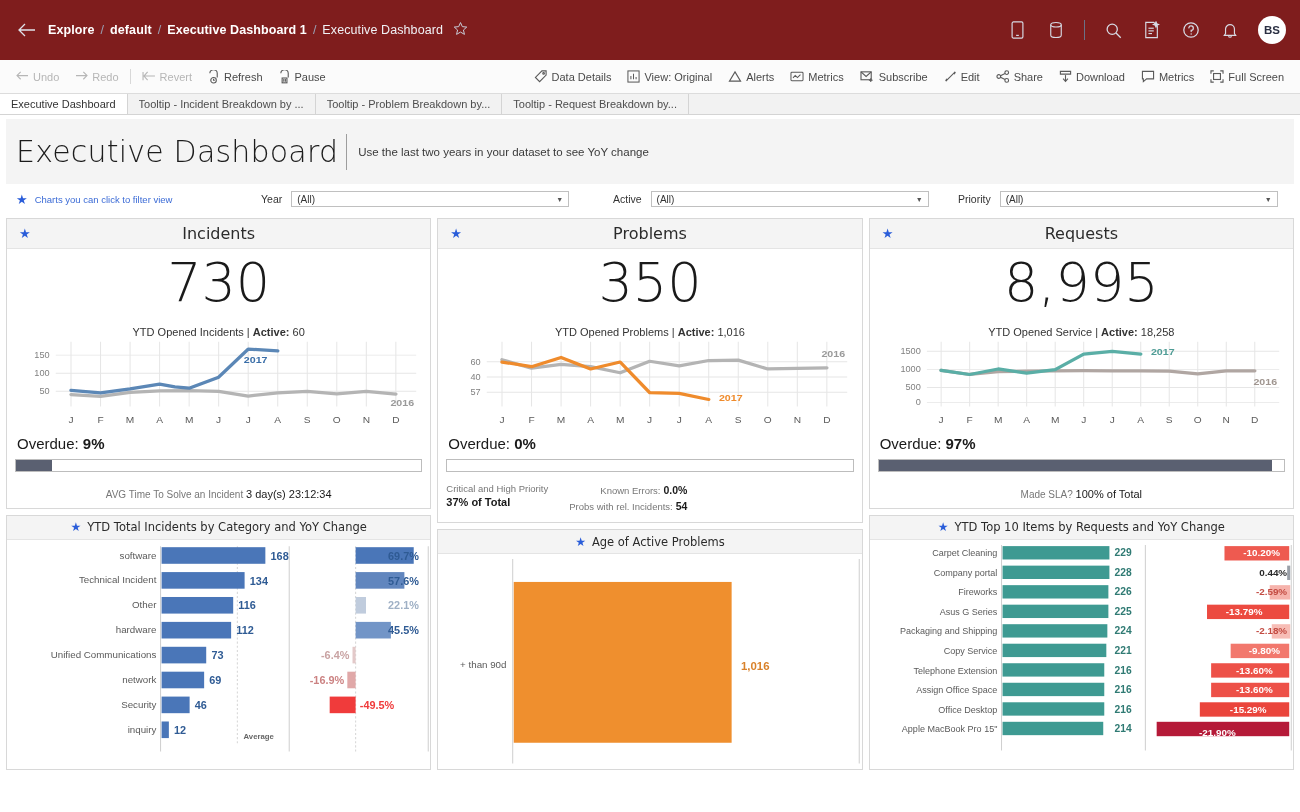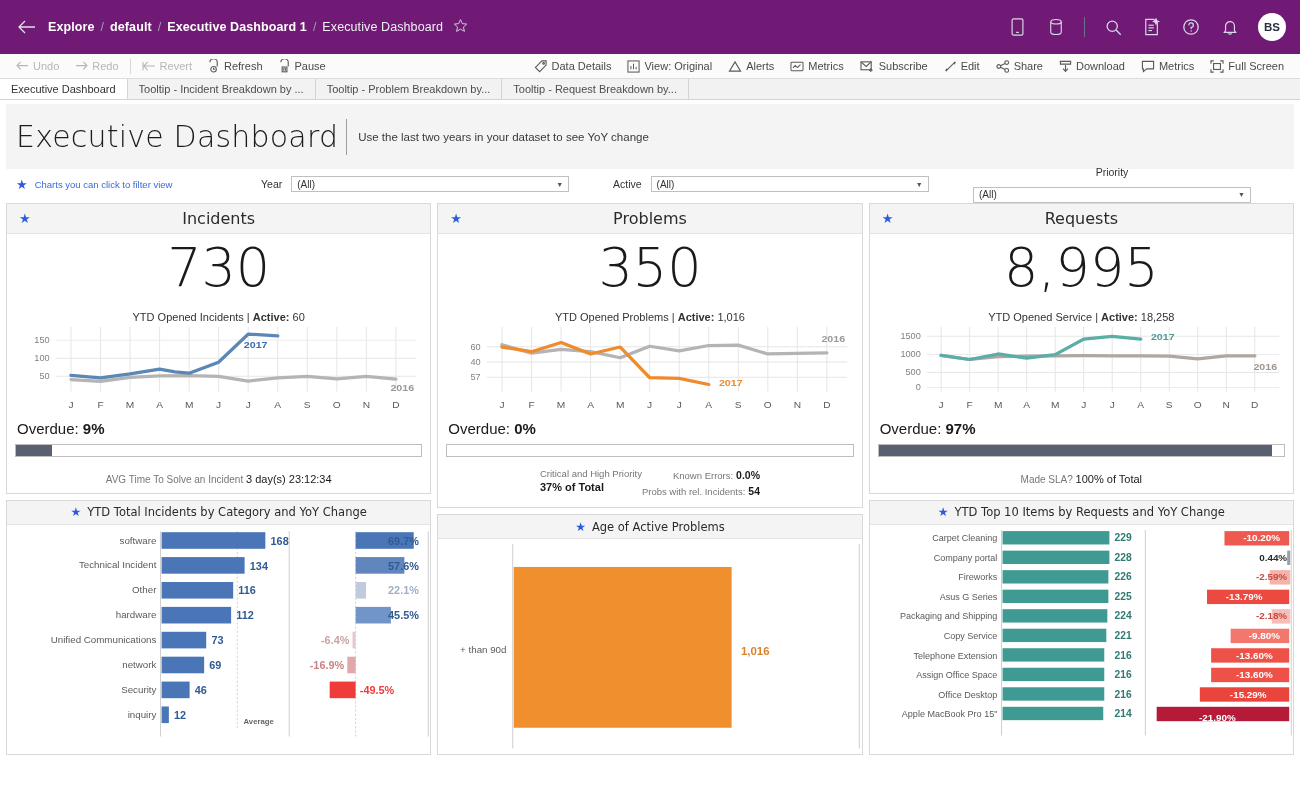--- a/index.html
+++ b/index.html
@@ -5,21 +5,21 @@
   * { box-sizing: border-box; margin: 0; padding: 0; }
   html, body {
     width: 1300px; height: 812px;
     font-family: "Liberation Sans", sans-serif;
     background: #ffffff;
     overflow: hidden;
   }
 
   
   .topnav {
-    height: 54px; background: #701a75; color: #e8eaf0;
+    height: 60px; background: #7f1d1d; color: #e8eaf0;
     display: flex; align-items: center; padding: 0 14px;
   }
   .back-arrow { width: 26px; height: 26px; display:flex; align-items:center; justify-content:center; cursor:pointer; }
   .crumbs { display: flex; align-items: center; gap: 6px; margin-left: 8px; font-size: 12.5px; }
   .crumb { color: #ffffff; font-weight: 700; letter-spacing: .1px; }
   .crumb.last { font-weight: 400; color: #f0f1f5; }
   .crumb-sep { color: #9aa0b4; font-weight: 400; }
   .fav-star { margin-left: 10px; font-size: 16px; color: #c9ccd8; cursor:pointer; line-height:1; }
   .nav-spacer { flex: 1; }
   .nav-icons { display: flex; align-items: center; gap: 17px; }
@@ -27,21 +27,21 @@
             color:#d7dae4; cursor:pointer; }
   .nav-divider { width:1px; height:20px; background:#6b7186; }
   .avatar {
     width: 28px; height: 28px; border-radius: 50%; background: #ffffff; color: #2a2f42;
     font-size: 11.5px; font-weight: 700; display:flex; align-items:center; justify-content:center;
     cursor:pointer;
   }
 
   
   .toolbar {
-    height: 25px; background: #fbfbfb; border-bottom: 1px solid #dcdcdc;
+    height: 34px; background: #fbfbfb; border-bottom: 1px solid #dcdcdc;
     display: flex; align-items: center; padding: 0 8px; font-size: 11px; color: #4a4a4a;
   }
   .tb-item { display:flex; align-items:center; gap:4px; padding: 0 8px; height:100%; cursor:pointer; white-space:nowrap;}
   .tb-item.disabled { color: #b6b6b6; cursor: default; }
   .tb-item svg { display:block; }
   .tb-sep { width:1px; height:15px; background:#d8d8d8; margin:0 3px; }
   .tb-spacer { flex:1; }
 
   
   .tabbar {
@@ -109,21 +109,21 @@
   .spark { width:100%; height: 95px; display:block; }
 
   .overdue-line { font-size: 15px; color:#1a1a1a; padding: 2px 2px 0 2px; }
   .overdue-line b { font-weight:700; }
   .bar-track {
     height: 13px; border: 1px solid #bdbdbd; background:#fff; margin-top: 7px; position: relative;
   }
   .bar-fill { position:absolute; left:0; top:0; bottom:0; background:#5a6071; }
   .foot-center { text-align:center; font-size: 10px; color:#777; padding-top: 16px; padding-bottom: 4px;}
   .foot-center b { color:#1a1a1a; font-weight:400; font-size: 11px; }
-  .foot-two { display:flex; justify-content:center; padding-top: 10px; padding-bottom: 3px; }
+  .foot-two { display:flex; justify-content:flex-start; padding-top: 10px; padding-bottom: 3px; gap: 21px; }
   .ft-l { font-size: 9.5px; color:#777; line-height:1.45; }
   .ft-l b { display:block; color:#1a1a1a; font-weight:700; font-size: 11px; }
   .ft-r { font-size: 9.5px; color:#777; text-align:right; line-height:1.55; }
   .ft-r b { color:#1a1a1a; font-weight:700; font-size: 10.5px; }
 
   
   .chart-body { padding: 2px 0 0 0; flex:1; min-height:0; }
   .catchart { width:100%; display:block; }
 </style>
 </head>
@@ -349,21 +349,21 @@
         <span class="caret">▼</span>
       </div>
     </div>
     <div class="filt" style="width:340px; margin-left:22px;">
       <span class="filt-label">Active</span>
       <div class="fsel" style="width:278px;">
         <span>(All)</span>
         <span class="caret">▼</span>
       </div>
     </div>
-    <div class="filt" style="margin-left:20px;flex-direction:column;">
+    <div class="filt" style="margin-left:5px;">
       <span class="filt-label">Priority</span>
       <div class="fsel" style="width:278px;">
         <span>(All)</span>
         <span class="caret">▼</span>
       </div>
     </div>
   </div>
 </div>
 
 <div class="grid">

